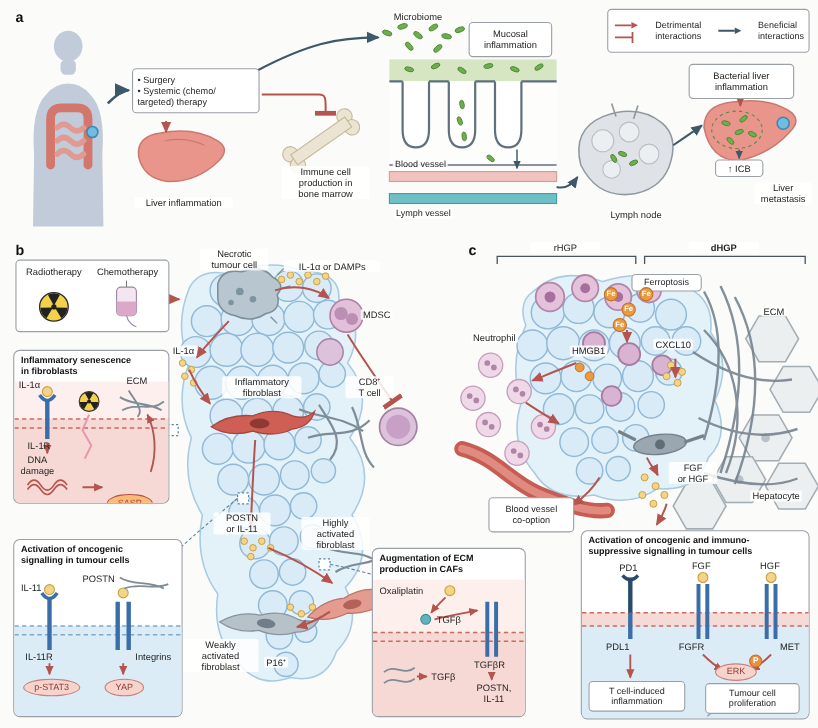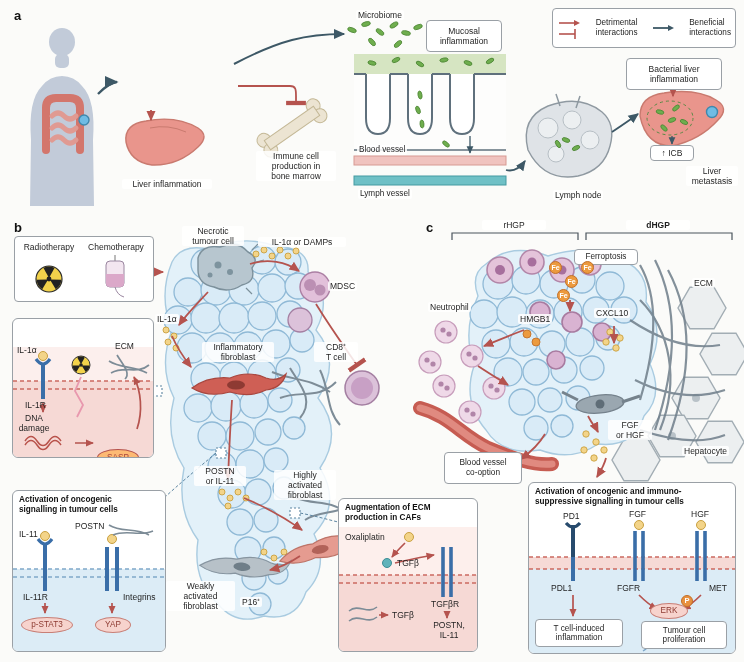--- a/index.html
+++ b/index.html
@@ -410,20 +410,23 @@
     <line x1="2" y1="14" x2="17" y2="14" stroke="#3d5866" stroke-width="1.8"></line>
         <path d="M17,11 L23,14 L17,17 Z" fill="#3d5866"></path>
   </svg>
   <div class="lbl" style="position:static;font-size:8.2px">Beneficial
 interactions</div>
 </div>
 
 <div class="lbl halo" style="left:356px;top:10px">Microbiome</div>
 <div class="wbox" style="left:426px;top:20px;width:76px">Mucosal
 inflammation</div>
+<div class="wbox" style="left:120px;top:62px;width:116px;text-align:left;font-size:8.3px">• Surgery
+• Systemic (chemo/
+targeted) therapy</div>
 <div class="lbl c halo" style="left:122px;top:179px;width:90px">Liver inflammation</div>
 <div class="lbl c halo" style="left:256px;top:151px;width:80px">Immune cell
 production in
 bone marrow</div>
 <div class="lbl halo" style="left:357px;top:145px;font-size:8.2px">Blood vessel</div>
 <div class="lbl halo" style="left:358px;top:189px;font-size:8.2px">Lymph vessel</div>
 <div class="lbl halo" style="left:553px;top:190px">Lymph node</div>
 <div class="wbox" style="left:626px;top:58px;width:96px">Bacterial liver
 inflammation</div>
 <div class="wbox" style="left:650px;top:145px;width:44px;padding:2px 3px">↑ ICB</div>
@@ -465,20 +468,22 @@
 or IL-11</div>
 <div class="lbl c halo" style="left:274px;top:470px;width:62px">Highly
 activated
 fibroblast</div>
 <div class="lbl c halo" style="left:166px;top:581px;width:69px">Weakly
 activated
 fibroblast</div>
 <div class="lbl halo" style="left:240px;top:597px">P16⁺</div>
 
 <div class="inset" style="left:12px;top:318px;width:142px;height:140px">
+  <div class="title">Inflammatory senescence
+in fibroblasts</div>
   <svg width="142" height="140">
     <defs>
           <marker id="r1" viewBox="0 0 10 10" refX="8" refY="5" markerWidth="5.5" markerHeight="5.5" orient="auto-start-reverse">
             <path d="M0,1 L9,5 L0,9 Z" fill="#b5534e"></path>
           </marker>
         </defs>
     <rect x="0" y="28" width="142" height="34" fill="#fcefed"></rect>
     <rect x="0" y="62" width="142" height="78" fill="#f6d9d5"></rect>
     <line x1="0" y1="62" x2="142" y2="62" stroke="#cc6a60" stroke-width="1.4" stroke-dasharray="4,3"></line>
     <line x1="0" y1="70" x2="142" y2="70" stroke="#cc6a60" stroke-width="1.4" stroke-dasharray="4,3"></line>

